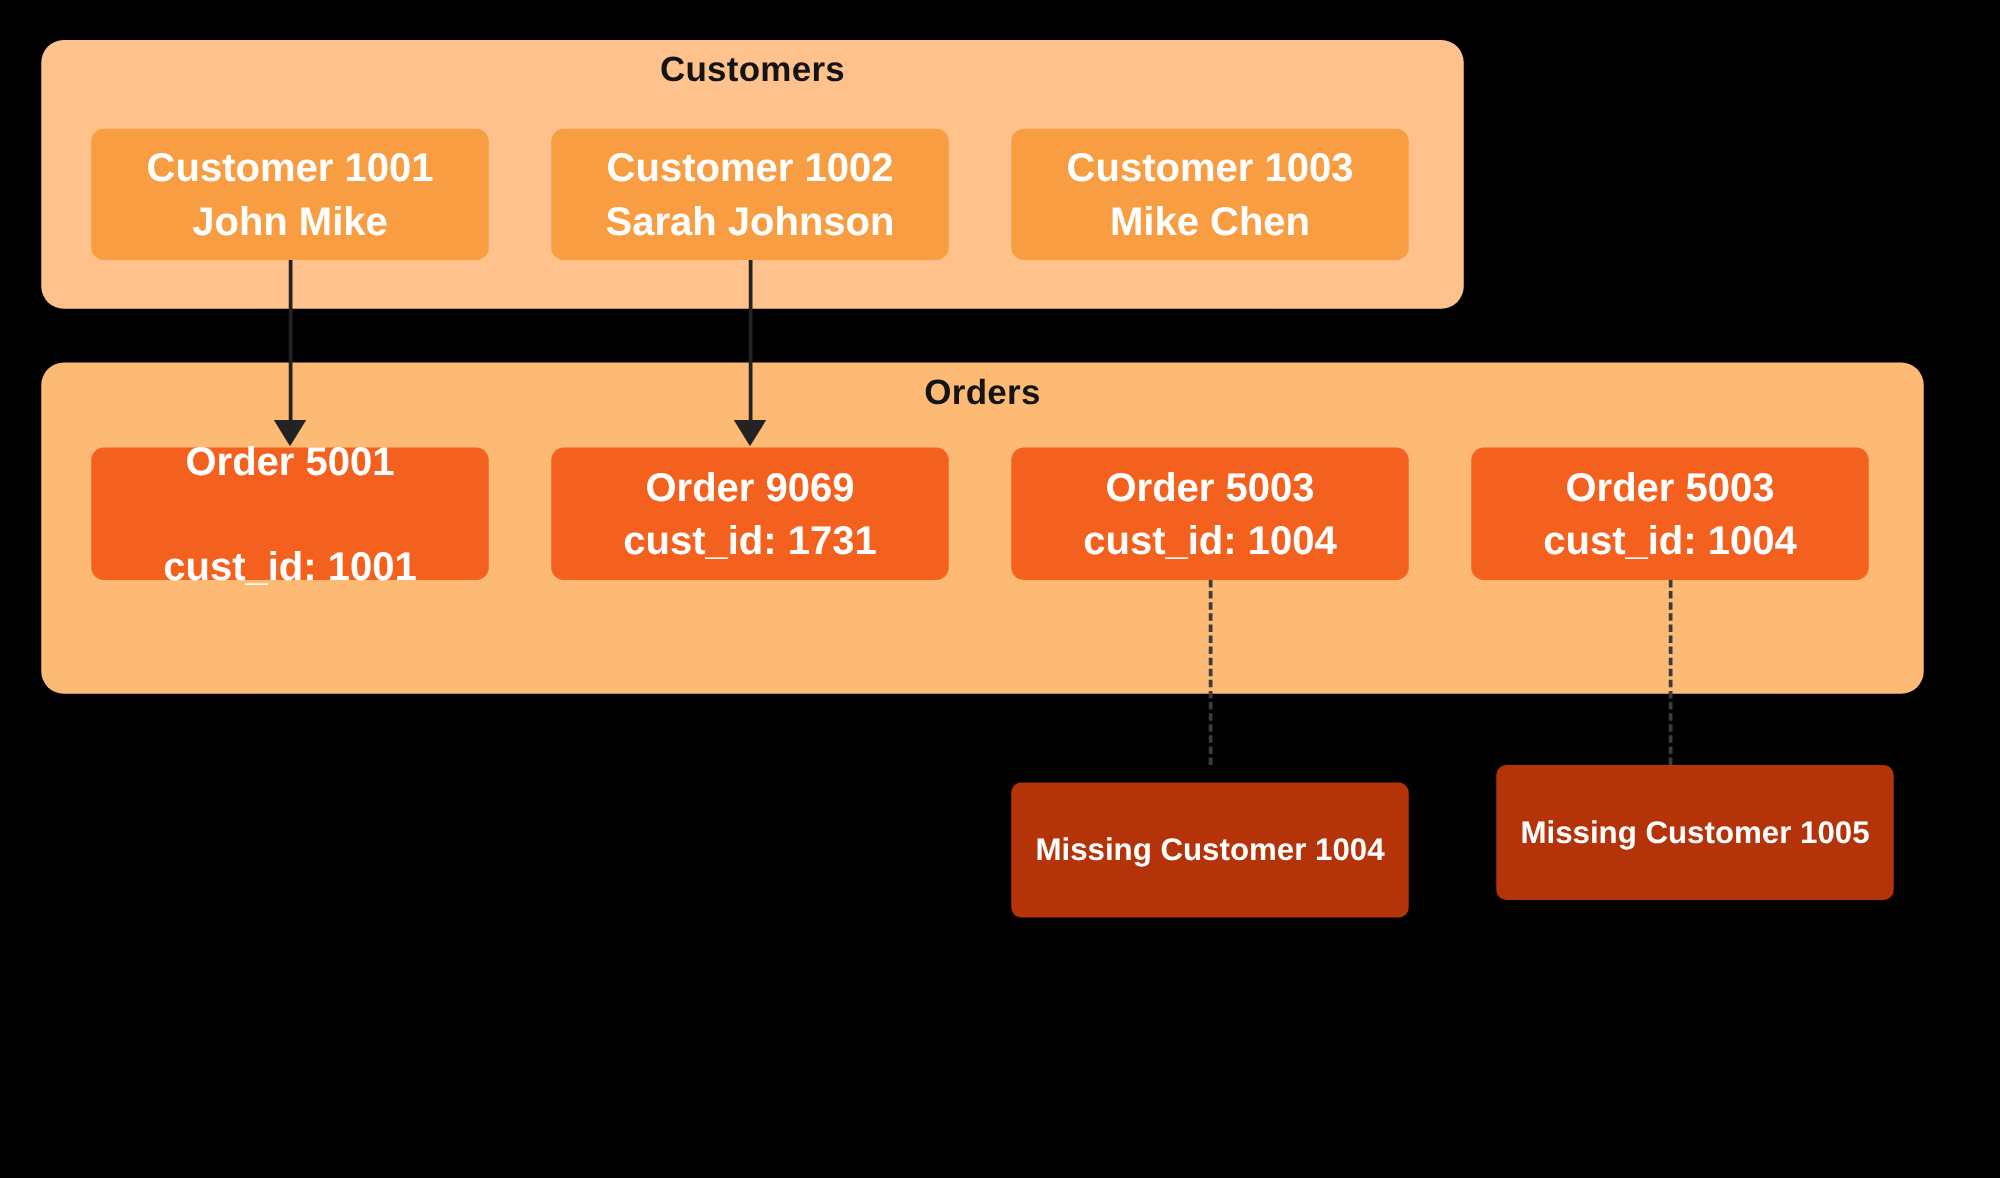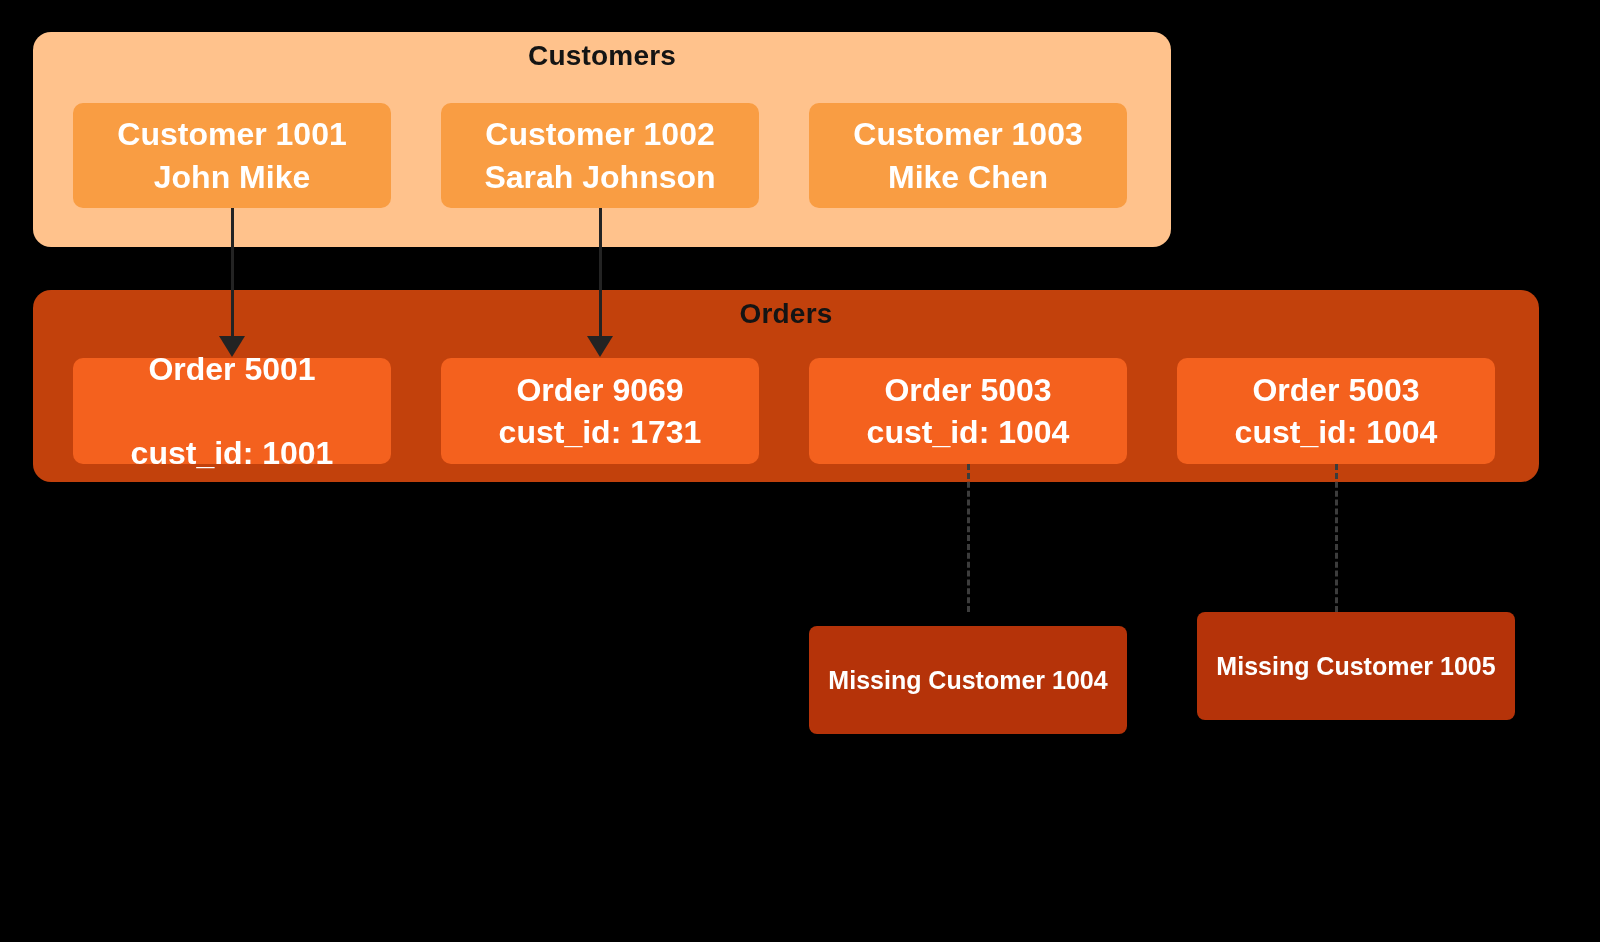--- a/index.html
+++ b/index.html
@@ -8,21 +8,21 @@
     width: 1600px;
     height: 942px;
     background: #000000;
     overflow: hidden;
     font-family: "Liberation Sans", sans-serif;
   }
 
   
   .group { position: absolute; border-radius: 18px; }
   .group-customers { left: 33px; top: 32px;  width: 1138px; height: 215px; background: #FFC28C; }
-  .group-orders    { left: 33px; top: 290px; width: 1506px; height: 192px; background: #c2410c; }
+  .group-orders    { left: 33px; top: 290px; width: 1506px; height: 265px; background: #fdba74; }
   .group-title {
     padding-top: 8px;
     text-align: center;
     font-size: 28px;
     font-weight: 700;
     color: #141414;
     letter-spacing: 0.2px;
   }
 
   

